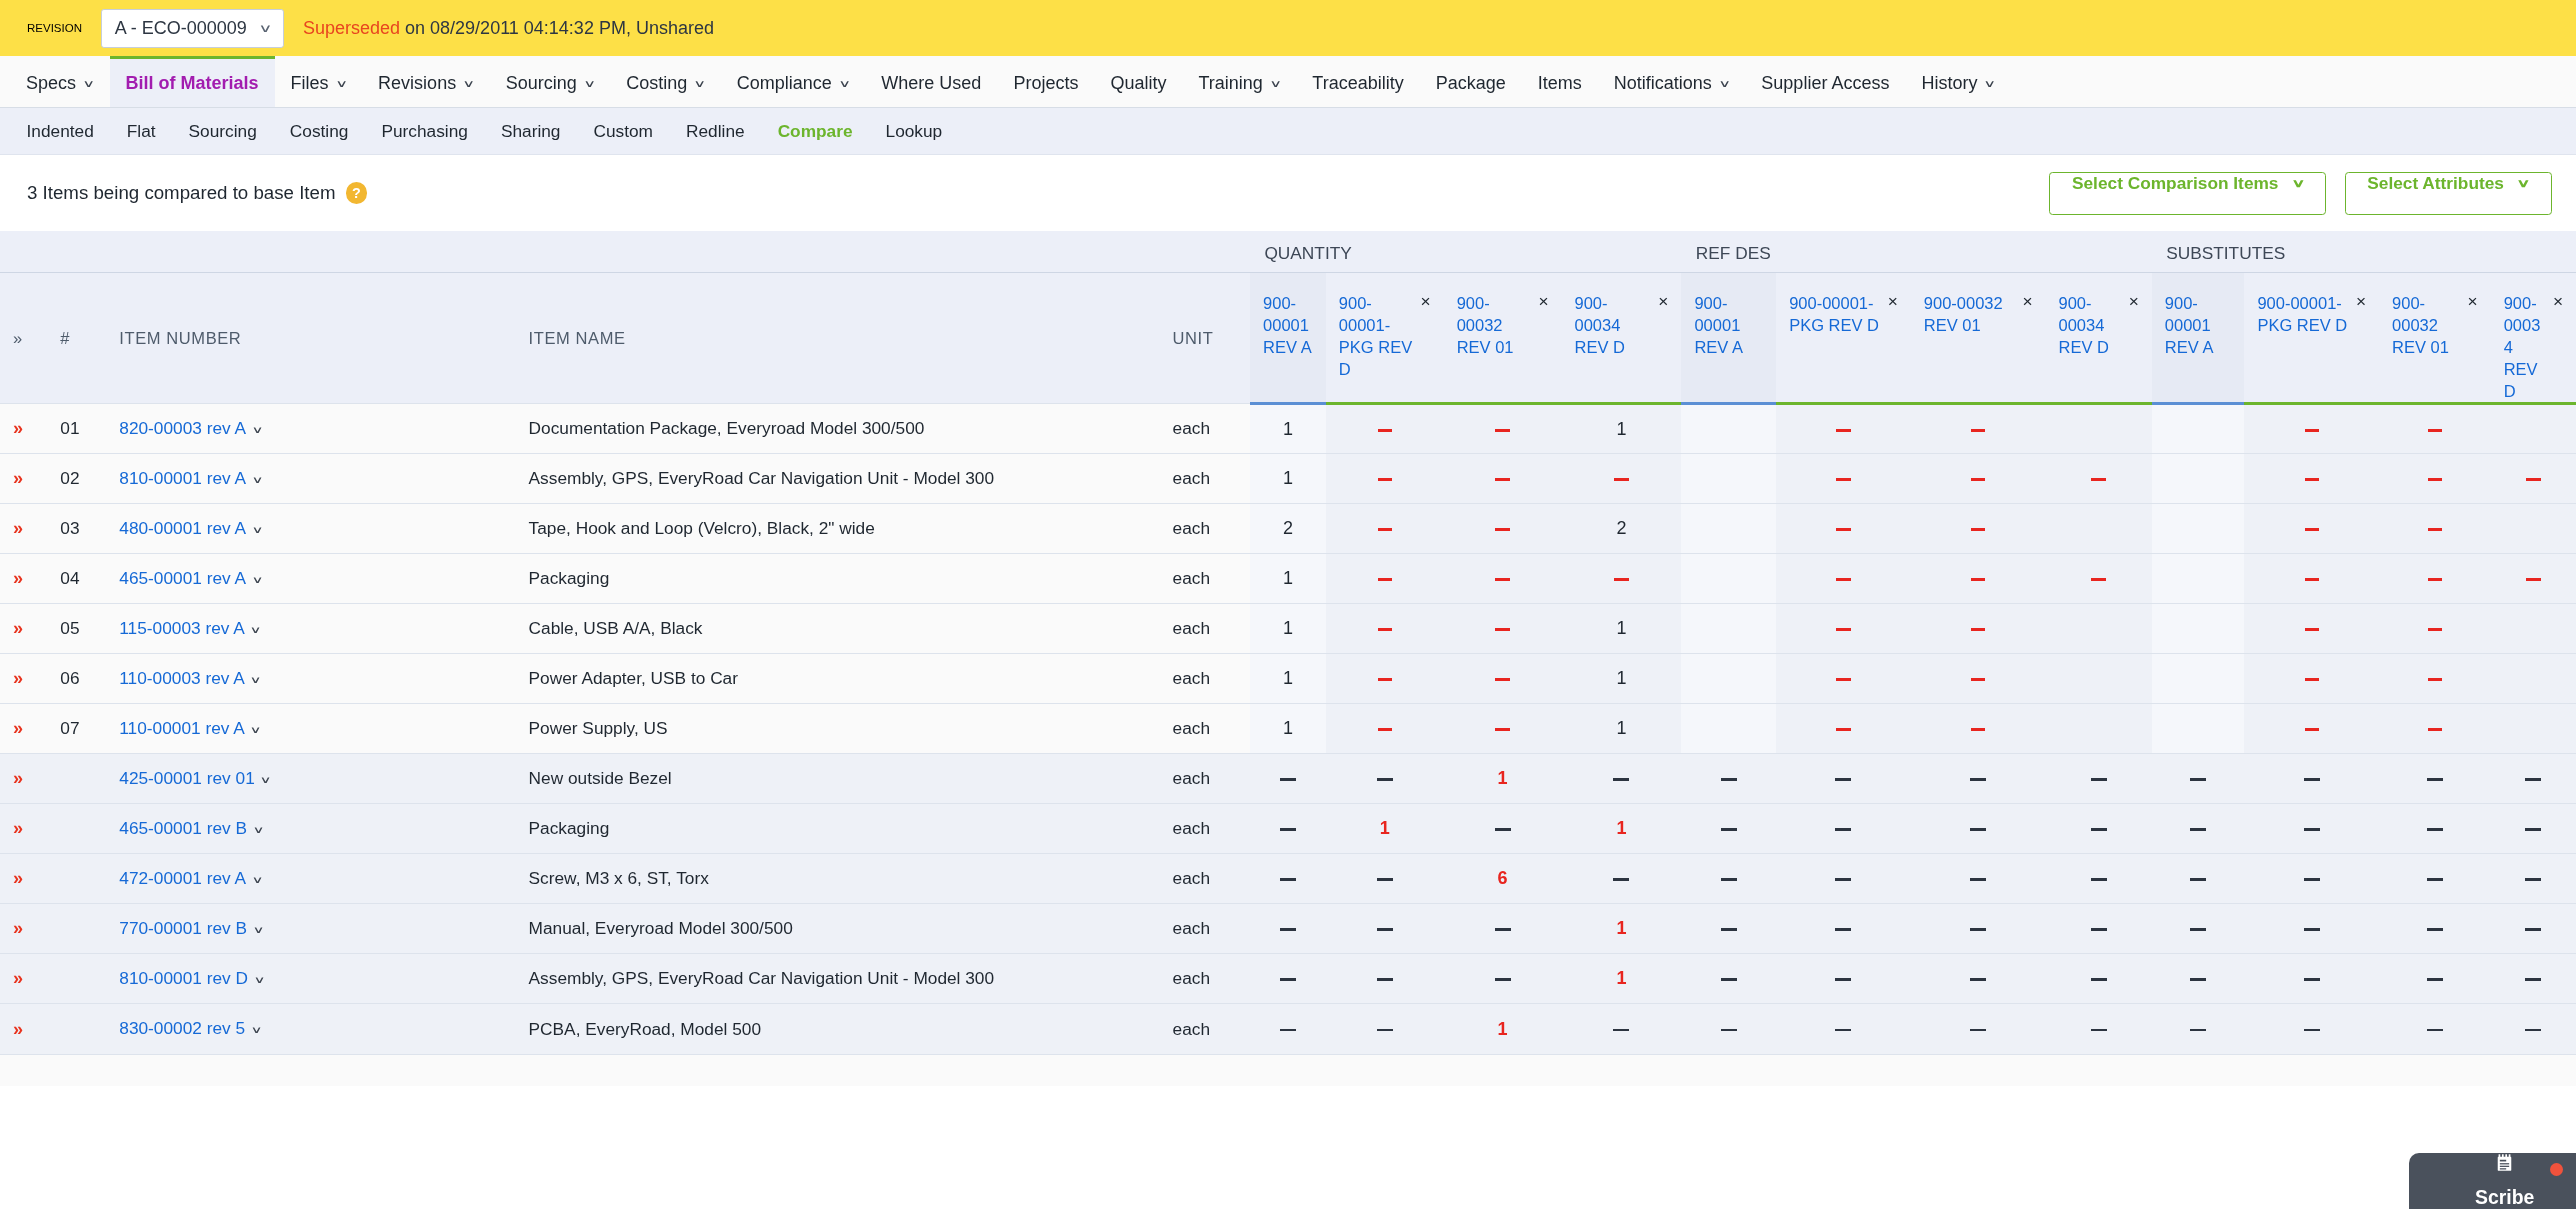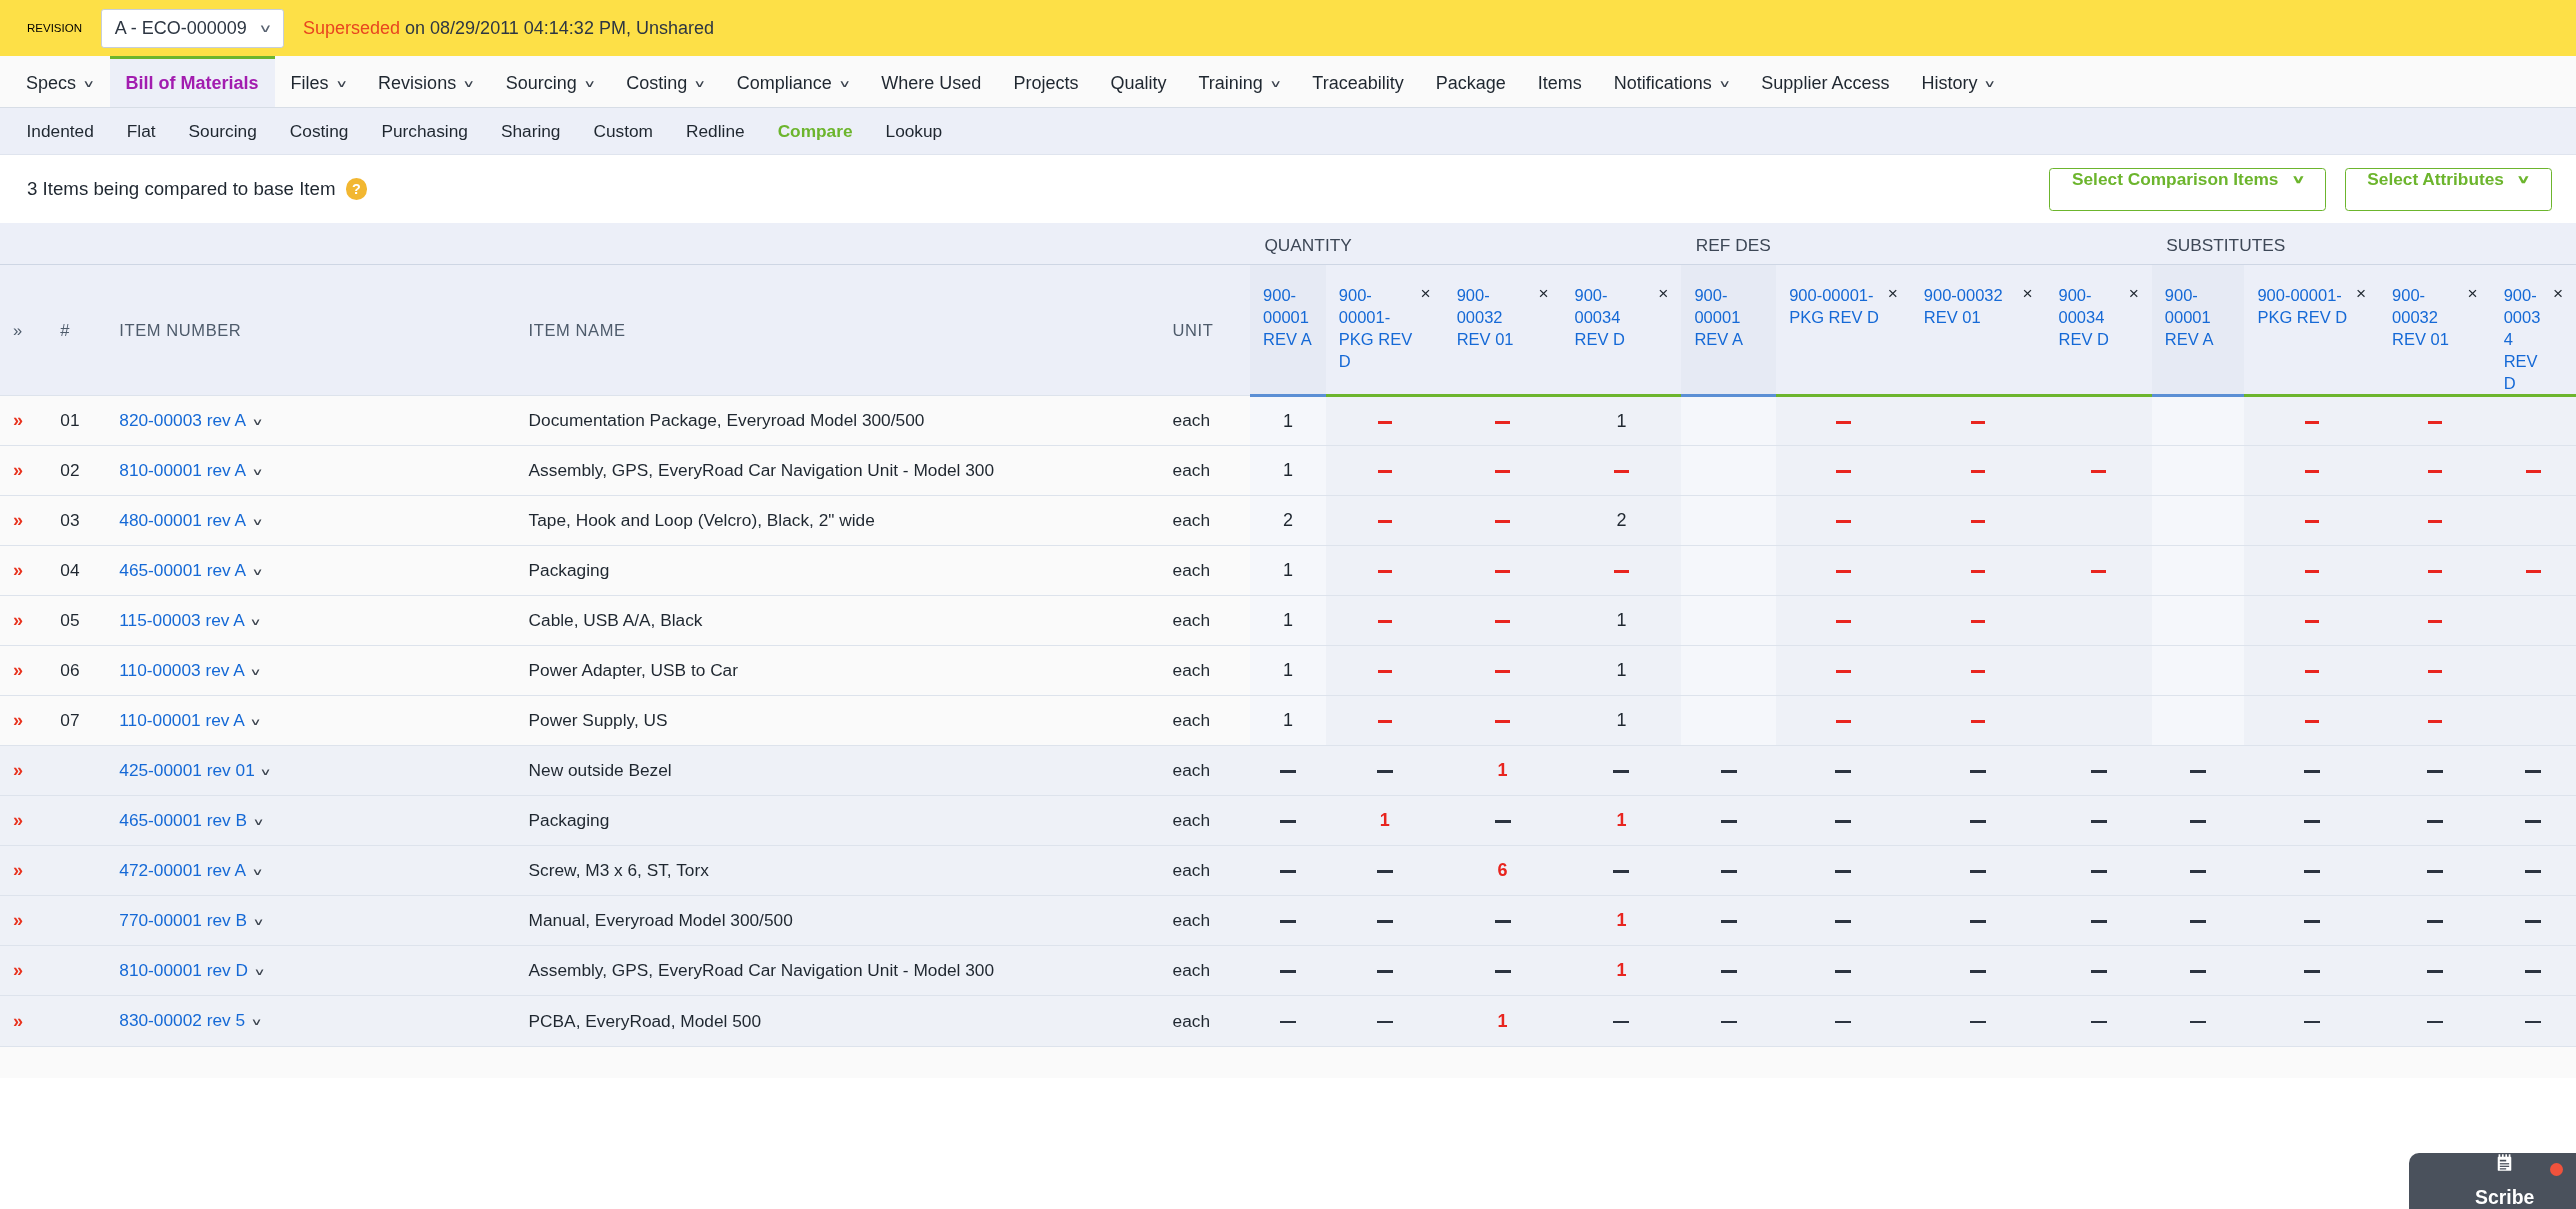--- a/index.html
+++ b/index.html
@@ -86,21 +86,21 @@
   .sub-tab {
     padding: 0 16.5px;
     color: #1f2730;
     cursor: pointer;
     white-space: nowrap;
   }
   .sub-tab.active { color: #6cb52d; font-weight: bold; }
 
   
   .toolbar {
-    height: 68px;
+    height: 76px;
     background: #ffffff;
     display: flex;
     align-items: center;
     padding: 0 24.5px 0 27px;
   }
   .compare-note {
     font-size: 18.7px;
     color: #1f2730;
     display: flex;
     align-items: center;

